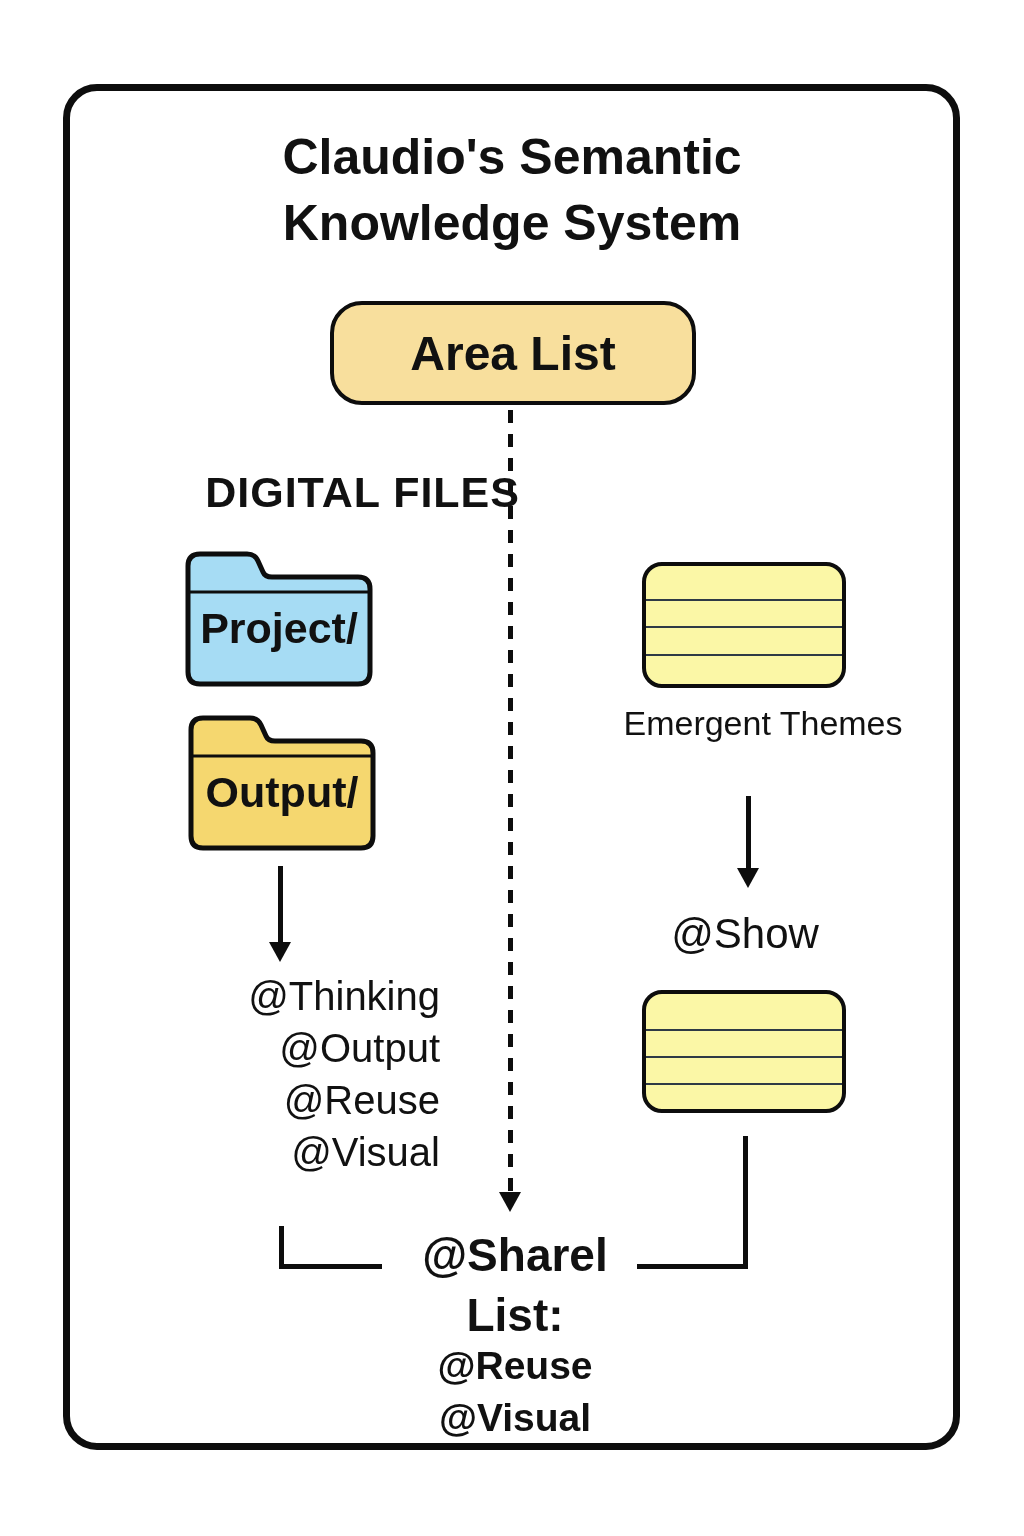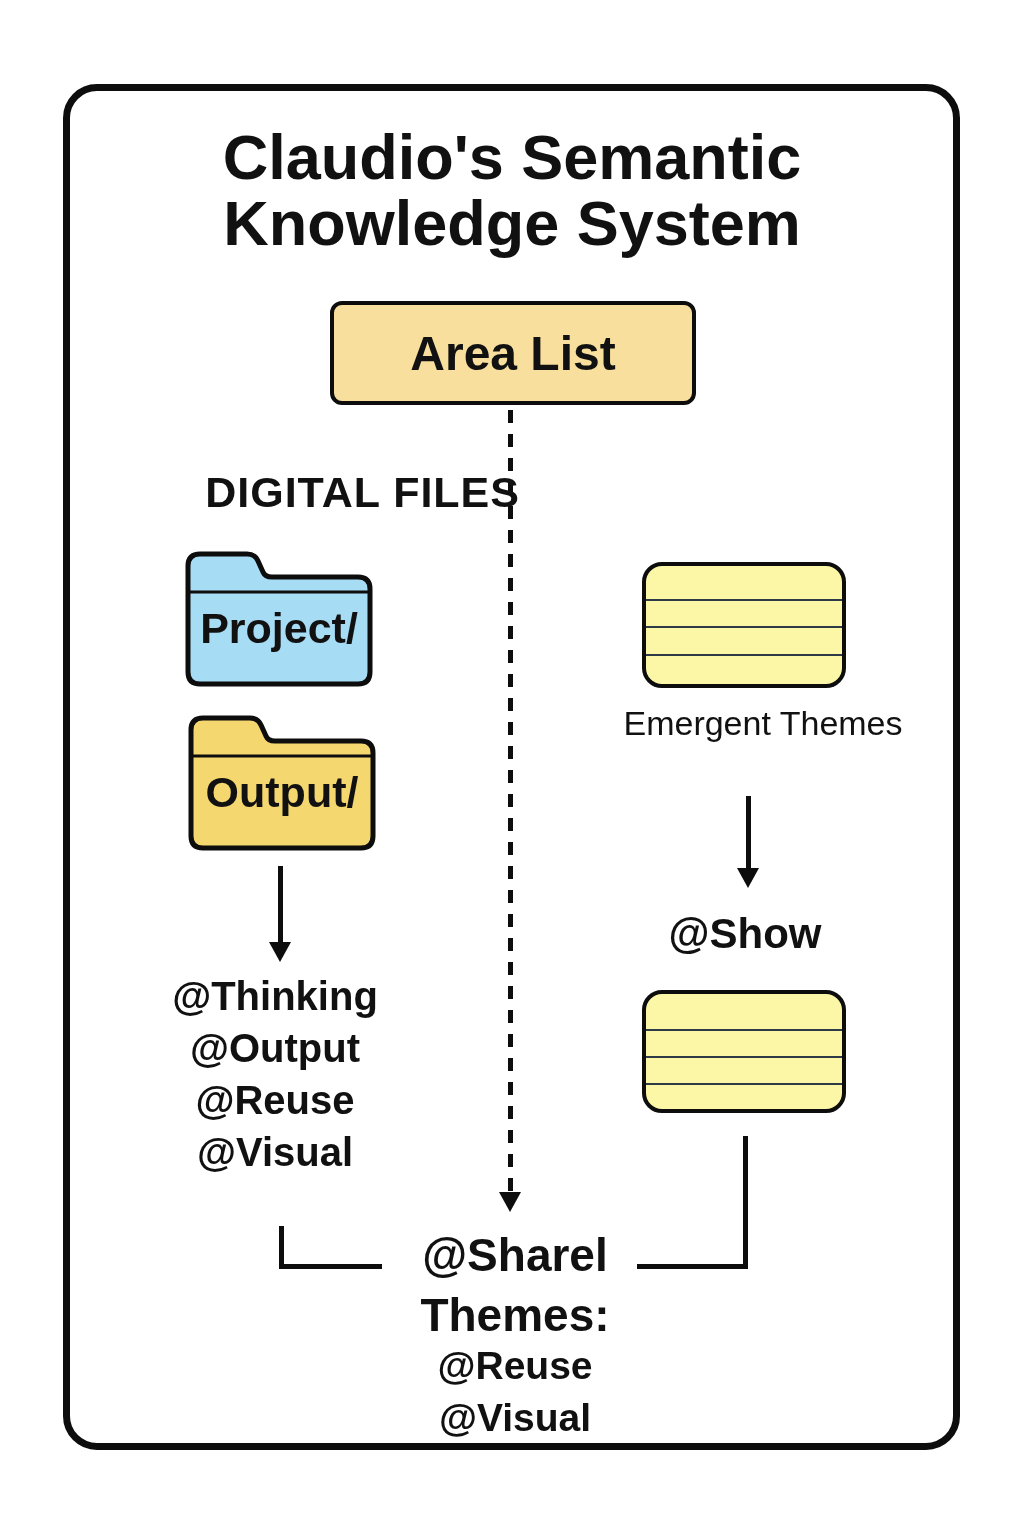--- a/index.html
+++ b/index.html
@@ -7,48 +7,48 @@
     position:relative;width:1024px;height:1536px;background:#ffffff;overflow:hidden;
     font-family:"Liberation Sans","DejaVu Sans",sans-serif;color:#111;
   }
   .abs{position:absolute;}
   .outer-frame{
     left:63px;top:84px;width:897px;height:1366px;box-sizing:border-box;
     border:7px solid #0d0d0d;border-radius:34px;background:#ffffff;
   }
   .title{
     left:0;top:124px;width:1024px;text-align:center;
-    font-size:63px;font-weight:bold;line-height:66px;letter-spacing:0px;
+    font-size:50px;font-weight:bold;line-height:66px;letter-spacing:0px;
   }
   .area-node{
     left:330px;top:301px;width:366px;height:104px;box-sizing:border-box;
-    border:4px solid #0d0d0d;border-radius:12px;
+    border:4px solid #0d0d0d;border-radius:32px;
     display:flex;align-items:center;justify-content:center;
     font-size:48px;font-weight:bold;
   }
   .col-heading{
     text-align:right;font-size:43px;font-weight:bold;letter-spacing:1px;
   }
   .folder{width:196px;height:146px;}
   .folder-label{
     left:0;top:26px;width:100%;height:112px;display:flex;align-items:center;justify-content:center;
     font-size:43px;font-weight:bold;
   }
   .card{
     width:204px;box-sizing:border-box;background:#FBF7A6;
     border:4px solid #0d0d0d;border-radius:20px;
   }
   .card-line{left:0;width:100%;height:2px;background:#2E3A45;}
   .caption{
     text-align:center;font-size:34px;font-weight:normal;line-height:42px;
   }
   .tag-list{
-    text-align:center;font-size:40px;font-weight:bold;line-height:52px;
+    text-align:right;font-size:40px;font-weight:normal;line-height:52px;
   }
-  .big-tag{text-align:center;font-size:42px;font-weight:bold;}
+  .big-tag{text-align:center;font-size:42px;font-weight:normal;}
   .huge-tag{text-align:center;font-size:46px;font-weight:bold;}
   .bottom-tags{text-align:center;font-size:39px;font-weight:bold;line-height:52px;}
   .vline{width:5px;background:#0d0d0d;}
   .dashed-line{
     width:5px;
     background:repeating-linear-gradient(to bottom,#0d0d0d 0 13px,transparent 13px 24px);
   }
   .arrow-head{
     width:0;height:0;border-left:11px solid transparent;border-right:11px solid transparent;
     border-top:20px solid #0d0d0d;
@@ -127,19 +127,19 @@
     <div class="abs card-line" style="top:35px;"></div>
     <div class="abs card-line" style="top:62px;"></div>
     <div class="abs card-line" style="top:89px;"></div>
   </div>
 
   <div class="abs elbow-right" style="left:637px;top:1136px;width:111px;height:133px;"></div>
 
   <div class="abs elbow-left" style="left:279px;top:1226px;width:103px;height:43px;"></div>
 
   <div class="abs huge-tag" style="left:365px;top:1228px;width:300px;">@Sharel</div>
-  <div class="abs huge-tag" style="left:365px;top:1288px;width:300px;">Themes:</div>
+  <div class="abs huge-tag" style="left:365px;top:1288px;width:300px;">List:</div>
   <div class="abs bottom-tags" style="left:365px;top:1340px;width:300px;">
     <div>@Reuse</div>
     <div>@Visual</div>
   </div>
 
 </div>
 
 </body></html>

